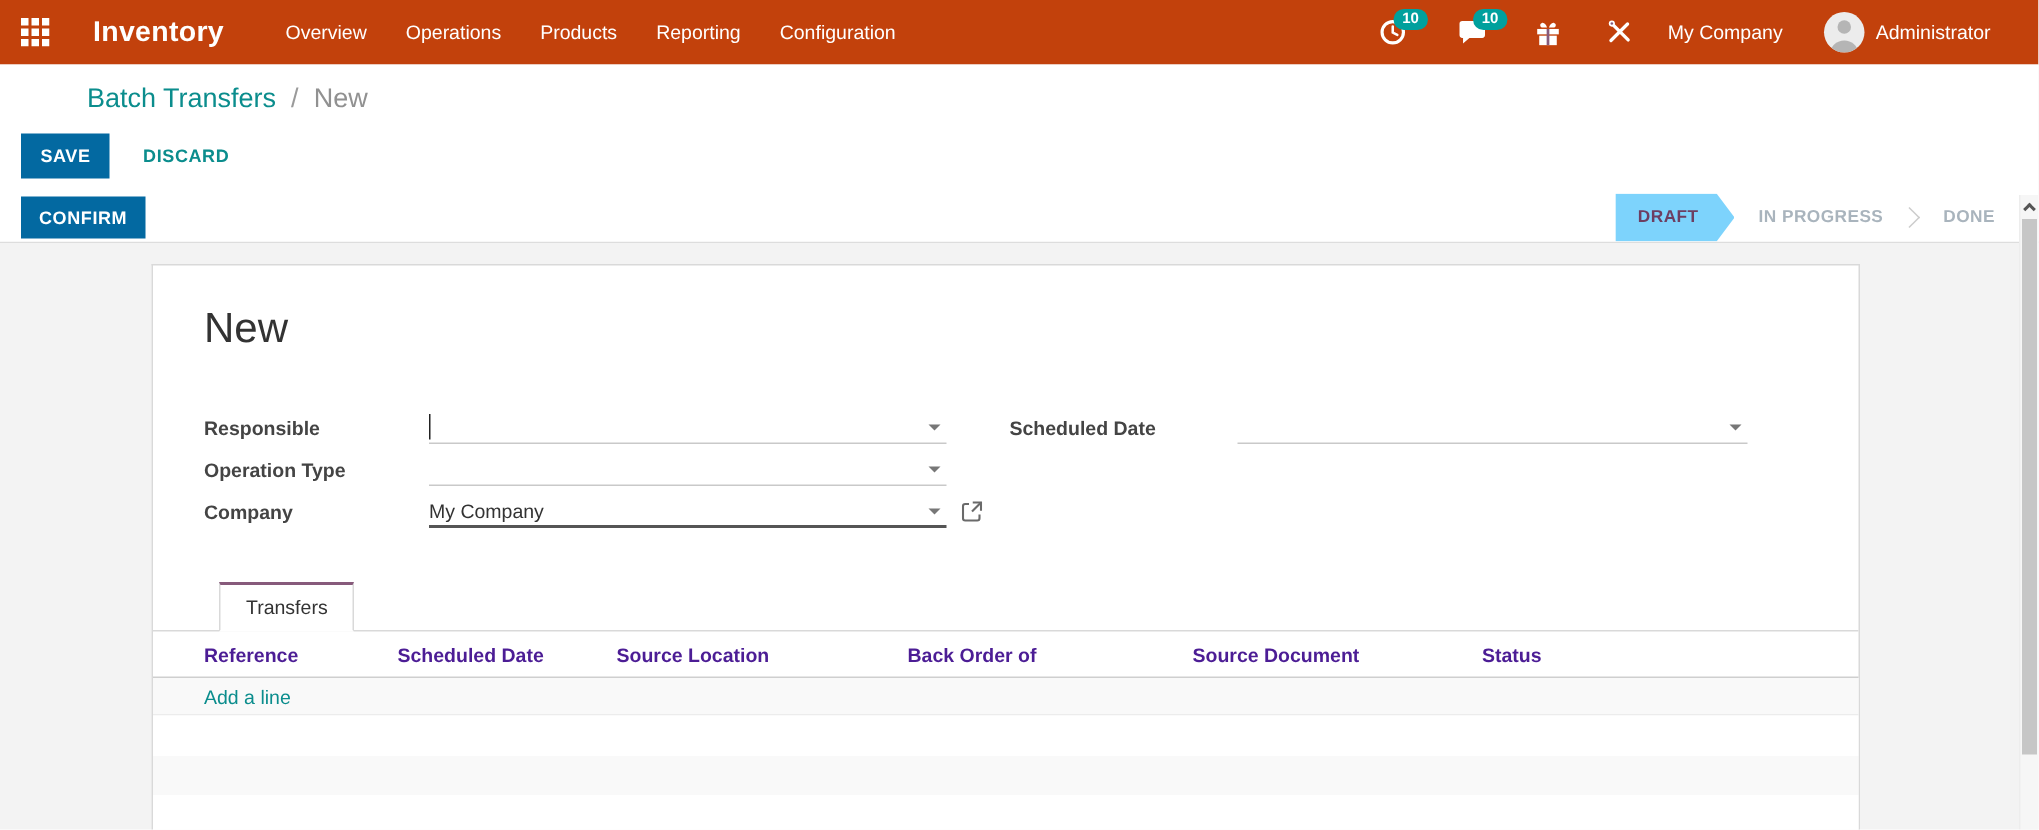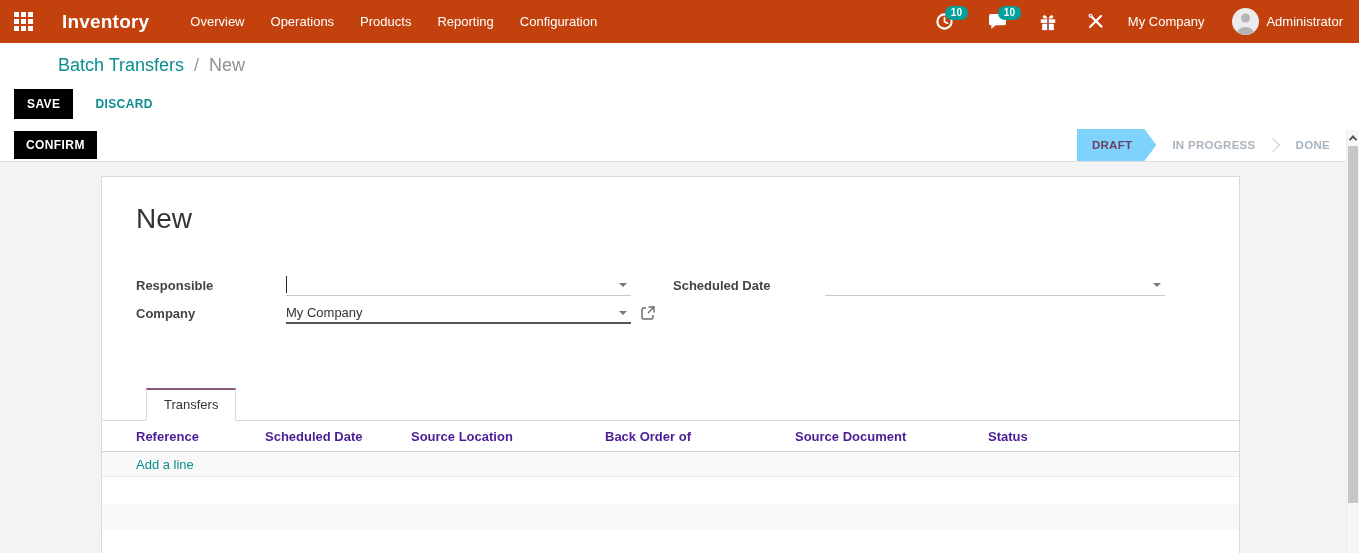--- a/index.html
+++ b/index.html
@@ -5,37 +5,37 @@
   * { margin:0; padding:0; box-sizing:border-box; }
   html,body { width:1359px; height:553px; overflow:hidden; }
   body { font-family:"Liberation Sans", sans-serif; background:#f3f3f3; position:relative; color:#4c4c4c; }
 
   
   .navbar { position:absolute; top:0; left:0; right:0; height:43px; background:#c2410c; display:flex; align-items:center; color:#fff; }
   .apps-btn { width:46px; height:43px; display:flex; align-items:center; justify-content:center; cursor:pointer; }
   .app-name { font-size:19px; font-weight:bold; margin:0 28px 0 16px; letter-spacing:.2px; }
   .nav-menu { display:flex; align-items:flex-end; height:100%; }
   .nav-item { font-size:13px; padding:0 13px; height:100%; display:flex; align-items:center; cursor:pointer; }
-  .nav-right { margin-left:auto; display:flex; align-items:center; height:100%; padding-right:12px; }
+  .nav-right { margin-left:auto; display:flex; align-items:center; height:100%; padding-right:28px; }
   .icon-btn { position:relative; padding:0 10px; height:100%; display:flex; align-items:center; cursor:pointer; }
   .badge { position:absolute; top:6px; left:20px; background:#00a09d; color:#fff; font-size:10px; font-weight:bold; border-radius:8px; padding:1px 6px 2px; line-height:11px; }
   .company-switch { font-size:13px; padding:0 14px; height:100%; display:flex; align-items:center; cursor:pointer; }
   .user-menu { display:flex; align-items:center; height:100%; padding:0 4px 0 14px; cursor:pointer; }
   .avatar { width:27px; height:27px; border-radius:50%; background:#ececec; overflow:hidden; display:flex; align-items:flex-end; justify-content:center; margin-right:7px; }
   .user-name { font-size:13px; }
 
   
   .control-panel { position:absolute; top:43px; left:0; right:0; height:119px; background:#fff; border-bottom:1px solid #ddd; }
   .breadcrumb { position:absolute; top:12px; left:14px; font-size:18px;margin-left:44px; }
   .breadcrumb .bc-link { color:#0b8d8d; cursor:pointer; }
   .breadcrumb .bc-sep { color:#9a9a9a; margin:0 5px; }
   .breadcrumb .bc-current { color:#919191; }
   .btn-row { position:absolute; top:46px; left:14px; display:flex; align-items:center; }
   .btn { font-size:12px; font-weight:bold; letter-spacing:.4px; border:none; cursor:pointer; font-family:inherit; }
-  .btn-primary { background:#000000; color:#fff; padding:8px 13px; }
+  .btn-primary { background:#0369a1; color:#fff; padding:8px 13px; }
   .btn-link { background:none; color:#0b8d8d; padding:8px 14px; margin-left:8px; }
   .status-row { position:absolute; left:0; right:13px; bottom:0; height:32px; display:flex; align-items:center; justify-content:space-between; background:#fff;gap:32px; }
   .status-row .btn-primary { margin-left:14px; padding:7px 12px; }
   .statusbar { display:flex; align-items:stretch; height:32px; }
   .step { display:flex; align-items:center; font-size:11.5px; font-weight:bold; letter-spacing:.3px; color:#a9b4bd; padding:0 16px; cursor:pointer; }
   .step.active { background:#7dd3fc; color:#6d3e61; padding:0 24px 0 15px; clip-path:polygon(0 0, calc(100% - 12px) 0, 100% 50%, calc(100% - 12px) 100%, 0 100%); }
   .step-sep { width:10px; height:10px; border-top:1px solid #ccc; border-right:1px solid #ccc; transform:rotate(45deg); align-self:center; margin:0 2px 0 -4px; }
 
   
   .sheet { position:absolute; left:101px; top:176px; width:1139px; height:400px; background:#fff; border:1px solid #d9d9d9; border-bottom:none; }
@@ -175,20 +175,27 @@
         <span class="dd-caret"></span>
       </div>
       <div class="f-gap"></div>
       <div class="f-label-r">Scheduled Date</div>
       <div class="f-input-r">
         <span></span>
         <span class="dd-caret"></span>
       </div>
     </div>
     <div class="form-row">
+      <div class="f-label">Operation Type</div>
+      <div class="f-input">
+        <span></span>
+        <span class="dd-caret"></span>
+      </div>
+    </div>
+    <div class="form-row">
       <div class="f-label">Company</div>
       <div class="f-input thick">
         <span>My Company</span>
         <span class="dd-caret"></span>
       </div>
       <span class="ext-link">
         <svg width="14" height="14" viewBox="0 0 14 14">
           <path d="M5 2 H2.5 A1.5 1.5 0 0 0 1 3.5 V11.5 A1.5 1.5 0 0 0 2.5 13 H10.5 A1.5 1.5 0 0 0 12 11.5 V9" fill="none" stroke="#6a6a6a" stroke-width="1.4"></path>
           <path d="M7.5 1 H13 V6.5" fill="none" stroke="#6a6a6a" stroke-width="1.4"></path>
           <path d="M13 1 L7 7" stroke="#6a6a6a" stroke-width="1.4"></path>

